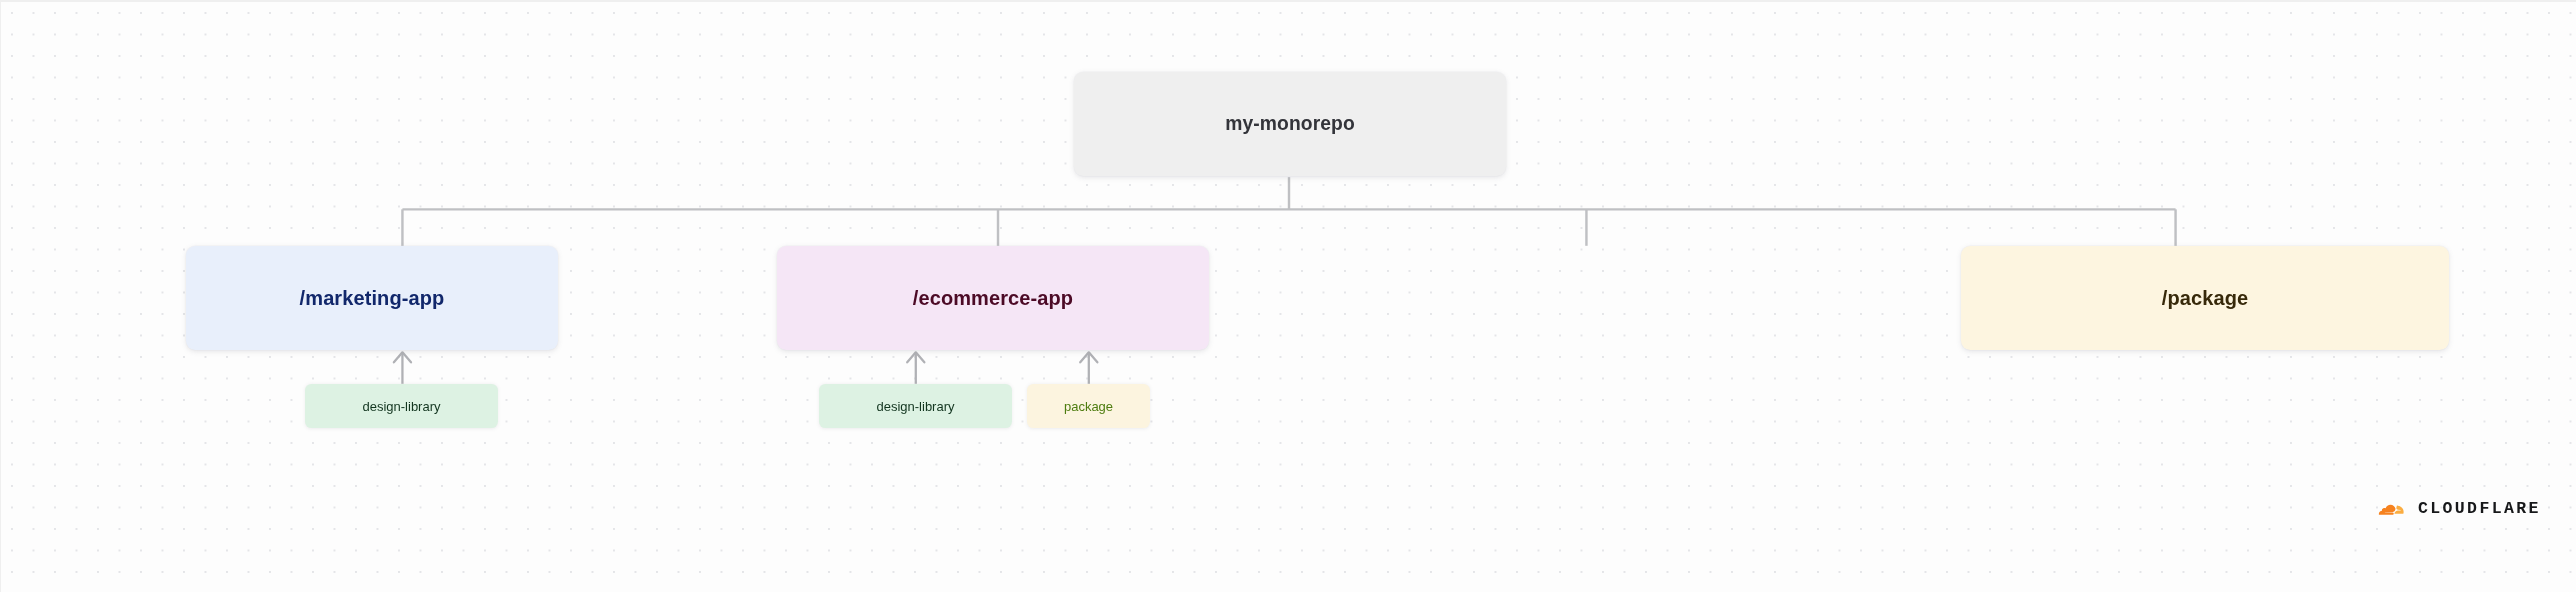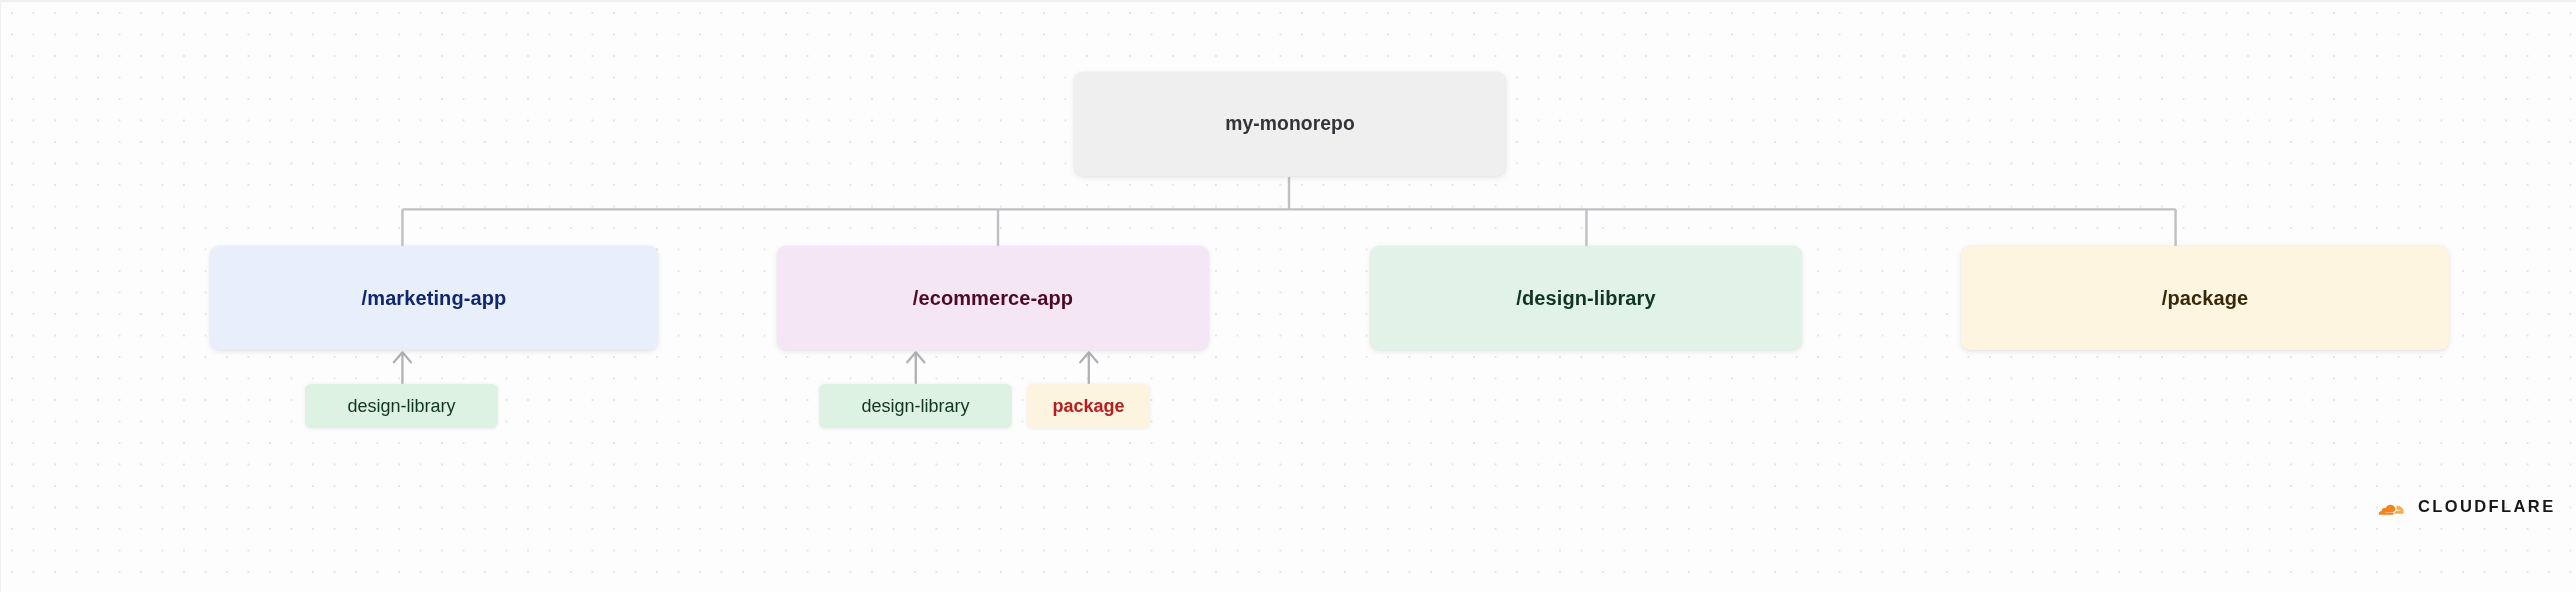--- a/index.html
+++ b/index.html
@@ -77,34 +77,36 @@
   .node.yellow .node-label { color: #37290a; }
 
   
   .tag {
     position: absolute;
     box-sizing: border-box;
     border-radius: 6.4px;
     display: flex;
     align-items: center;
     justify-content: center;
-    font-size: 18px;
+    font-size: 13px;
     white-space: nowrap;
     box-shadow: 0 0.7px 3.6px rgba(120,120,130,0.13);
   }
   .tag.green  { background: #ddf2e3; color: #12351f; }
-  .tag.yellow { background: #fcf4df; color: #b91c1c; font-weight: bold; }
+  .tag.yellow { background: #fcf4df; color: #4d7c0f; }
 
   
   #cf-logo {
     position: absolute;
     left: 2365px;
     top: 496px;
     display: flex;
+    align-items: center;
     gap: 7.9px;
+    font-family: Liberation Mono, monospace;
   }
   #cf-wordmark {
     font-size: 16.5px;
     font-weight: bold;
     letter-spacing: 2.4px;
     color: #17181a;
     line-height: 1;
   }
 </style>
 </head>
@@ -134,31 +136,28 @@
       <polyline points="548,504 560,490 572,504"></polyline>
       <polyline points="1266,504 1278,490 1290,504"></polyline>
       <polyline points="1508,504 1520,490 1532,504"></polyline>
     </g>
   </svg>
 
   <div class="node root" style="left:1073px; top:70px; width:432px; height:104px;">
     <span class="node-label">my-monorepo</span>
   </div>
 
-  <div class="node child blue" style="left:185px; top:244px; width:448px; height:104px;margin-left:24px;">
+  <div class="node child blue" style="left:185px; top:244px; width:372px; height:104px;">
     <span class="node-label">/marketing-app</span>
   </div>
 
   <div class="node child pink" style="left:776px; top:244px; width:432px; height:104px;align-items:center;">
     <span class="node-label">/ecommerce-app</span>
   </div>
 
-  <div class="node child green" style="left:1369px; top:244px; width:432px; height:104px;">
-    <span class="node-label">/design-library</span>
-  </div>
 
   <div class="node child yellow" style="left:1960px; top:244px; width:488px; height:104px;">
     <span class="node-label">/package</span>
   </div>
 
   <div class="tag green" style="left:304px; top:382px; width:193px; height:44px;">
     <span>design-library</span>
   </div>
 
   <div class="tag green" style="left:818px; top:382px; width:193px; height:44px;">

